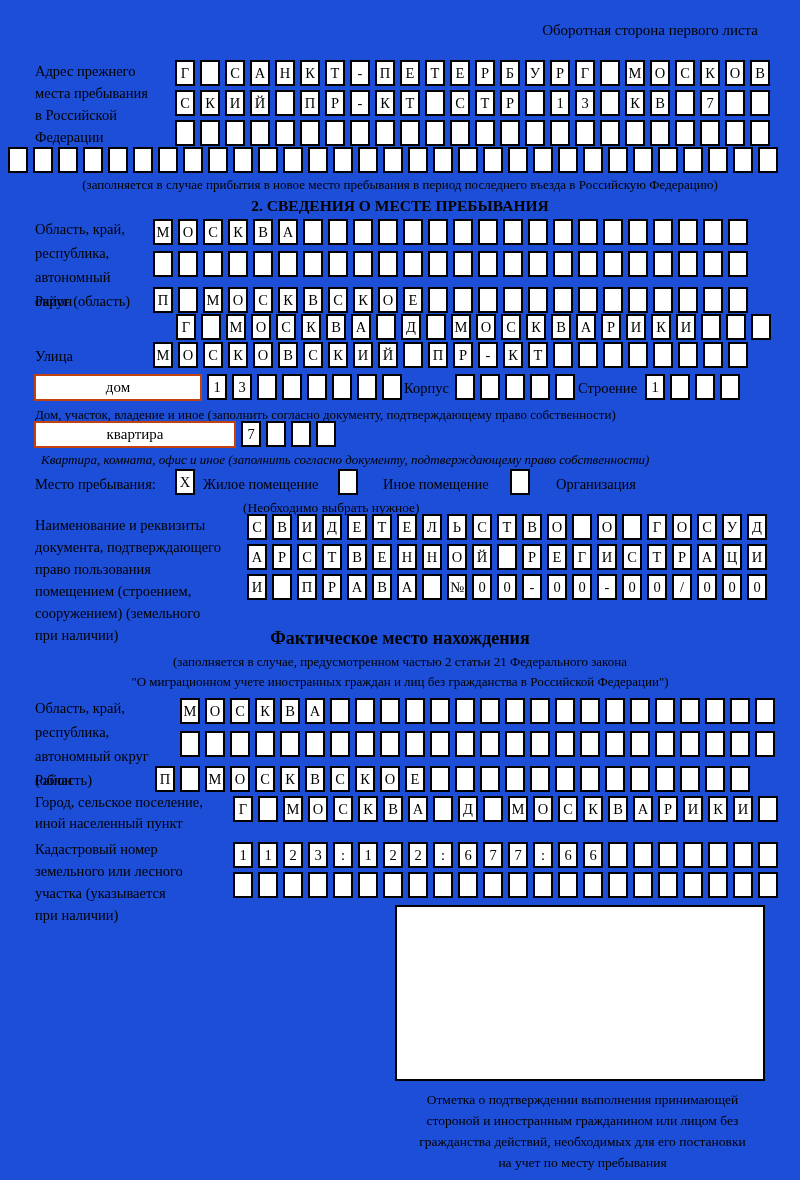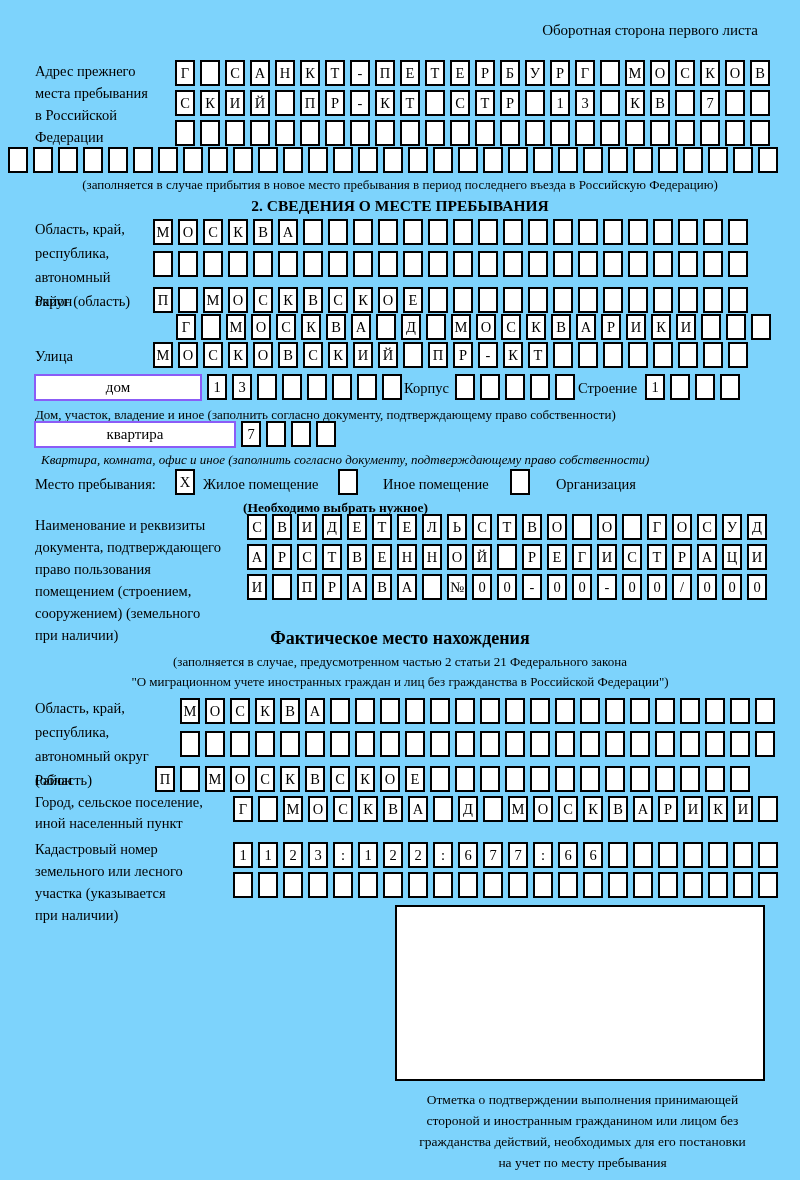--- a/index.html
+++ b/index.html
@@ -1,19 +1,19 @@
 <!DOCTYPE html>
 <html><head>
 <meta charset="utf-8">
 <style>
   html,body{margin:0;padding:0;background:#fff;}
   .page{
     position:relative;
     width:800px;height:1180px;
-    background:#7dd3fc;
+    background:#1d4ed8;
     color:#000;
     font-family:"Liberation Serif","DejaVu Serif",serif;
     overflow:hidden;
   }
   .abs{position:absolute;}
   .lbl{font-size:14.5px;line-height:22px;}
   .lbl24{font-size:14.5px;line-height:24px;}
   .lbl21{font-size:14.5px;line-height:20.5px;}
   .cap{font-size:13px;}
   .title{font-size:15.5px;font-weight:bold;}
@@ -22,21 +22,21 @@
   .cell,.cellbox{
     width:20px;height:26px;
     border:2px solid #000;
     box-sizing:border-box;
     display:flex;align-items:center;justify-content:center;
     font-size:14.5px;
     background:#fff;
     flex:0 0 auto;
   }
   .widebox{
-    border:2px solid #8b5cf6;box-sizing:border-box;height:27px;
+    border:2px solid #c2410c;box-sizing:border-box;height:27px;
     display:flex;align-items:center;justify-content:center;
     font-size:15px;background:#fff;
   }
   .markbox{
     border:2px solid #000;box-sizing:border-box;background:#fff;
   }
 </style>
 </head>
 <body>
 
@@ -346,21 +346,21 @@
     </div>
   <div class="abs cap" style="left:41px;top:452px;font-style:italic;">Квартира, комната, офис и иное (заполнить согласно документу, подтверждающему право собственности)</div>
 
   <div class="abs lbl" style="left:35px;top:473px;text-align:center;">Место пребывания:</div>
   <span class="abs cellbox" style="left:175px;top:469px;">X</span>
   <div class="abs lbl" style="left:203px;top:473px;">Жилое помещение</div>
   <span class="abs cellbox" style="left:338px;top:469px;"></span>
   <div class="abs lbl" style="left:366px;top:473px;margin-left:17px;">Иное помещение</div>
   <span class="abs cellbox" style="left:510px;top:469px;"></span>
   <div class="abs lbl" style="left:556px;top:473px;">Организация</div>
-  <div class="abs cap" style="left:243px;top:500px;font-size:13.5px;font-weight:bold;">(Необходимо выбрать нужное)</div>
+  <div class="abs cap" style="left:243px;top:500px;font-size:13.5px;">(Необходимо выбрать нужное)</div>
 
   <div class="abs lbl" style="left:35px;top:514px;">
       <div>Наименование и реквизиты</div>
       <div>документа, подтверждающего</div>
       <div>право пользования</div>
       <div>помещением (строением,</div>
       <div>сооружением) (земельного</div>
       <div>при наличии)</div>
     </div>
   <div class="abs grid" style="left:247px;top:514px;">

